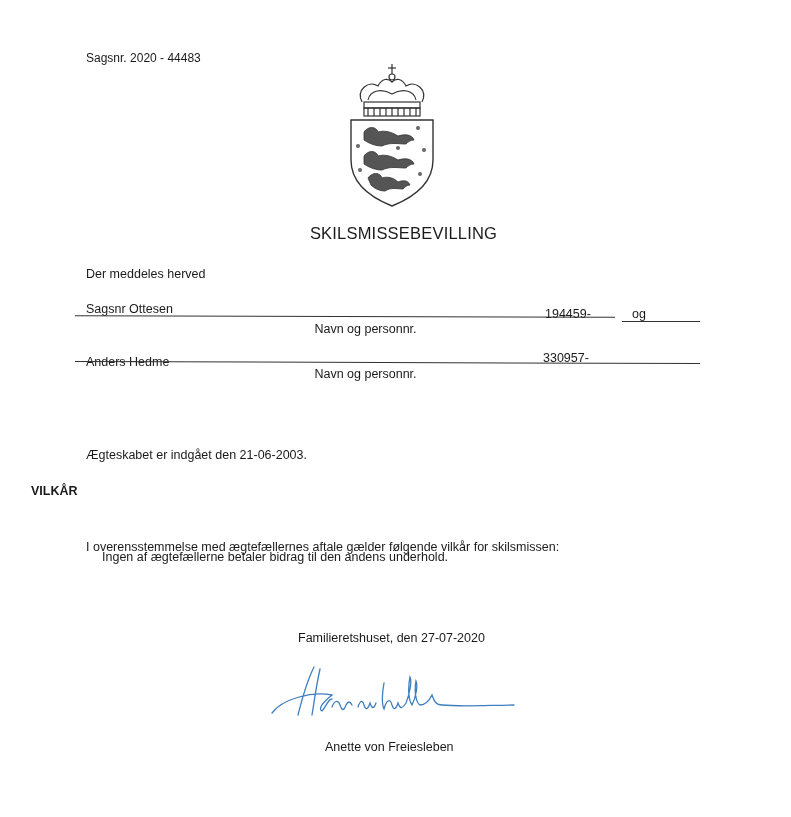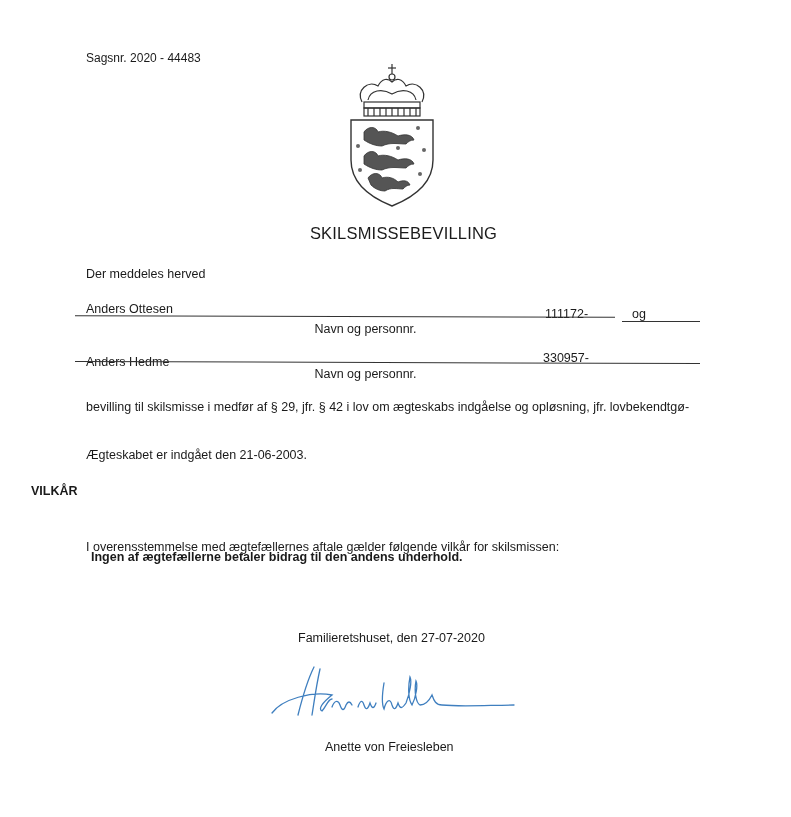--- a/index.html
+++ b/index.html
@@ -16,21 +16,21 @@
   .line { position: absolute; height: 1px; background: #333; }
   .sub { left: 0; width: 731px; text-align: center; }
   .sub1 { top: 322px; padding-left: 0; }
   .name2 { left: 86px; top: 355px; }
   .pnr2 { left: 543px; top: 351px; }
   .sub2 { top: 367px; }
   .para { left: 86px; top: 398px; line-height: 18px; white-space: normal; width: 640px; }
   .married { left: 86px; top: 448px; }
   .vilkar { left: 0; width: 772px; top: 484px; font-weight: bold; font-size: 12.5px; margin-left: 31px; }
   .agree { left: 86px; top: 540px; }
-  .support { left: 91px; top: 550px; font-weight: bold; }
+  .support { left: 102px; top: 550px; }
   .place { left: 298px; top: 631px; }
   .sig { left: 262px; top: 663px; width: 260px; height: 60px; }
   .signer { left: 325px; top: 724px; margin-top: 16px; }
 </style>
 </head>
 <body>
 
 <div class="abs case">Sagsnr. 2020 - 44483</div>
 
 <svg class="abs crest" viewBox="0 0 88 150">
@@ -58,34 +58,33 @@
         <circle cx="72" cy="114" r="2"></circle>
         <circle cx="50" cy="88" r="2"></circle>
     </g>
   </g>
 </svg>
 
 <div class="abs title">SKILSMISSEBEVILLING</div>
 
 <div class="abs intro">Der meddeles herved</div>
 
-<div class="abs name1">Anders Ottesen</div>
-<div class="abs pnr1">111172-</div>
+<div class="abs name1">Sagsnr Ottesen</div>
+<div class="abs pnr1">194459-</div>
 <div class="abs og">og</div>
 <div class="line" style="left:75px; top:316px; width:540px; transform:rotate(0.15deg);"></div>
 <div class="line" style="left:622px; top:321px; width:78px;"></div>
 <div class="abs sub sub1">Navn og personnr.</div>
 
 <div class="abs name2">Anders Hedme</div>
 <div class="abs pnr2">330957-</div>
 <div class="line" style="left:75px; top:362px; width:625px; transform:rotate(0.2deg);"></div>
 <div class="abs sub sub2">Navn og personnr.</div>
 
 <div class="abs para">
-  <div style="white-space:pre;">bevilling til skilsmisse i medfør af § 29, jfr. § 42 i lov om ægteskabs indgåelse og opløsning, jfr. lovbekendtgø-</div>
 </div>
 
 <div class="abs married">Ægteskabet er indgået den 21-06-2003.</div>
 
 <div class="abs vilkar">VILKÅR</div>
 <div class="abs agree">I overensstemmelse med ægtefællernes aftale gælder følgende vilkår for skilsmissen:</div>
 <div class="abs support">Ingen af ægtefællerne betaler bidrag til den andens underhold.</div>
 
 <div class="abs place">Familieretshuset, den 27-07-2020</div>
 

